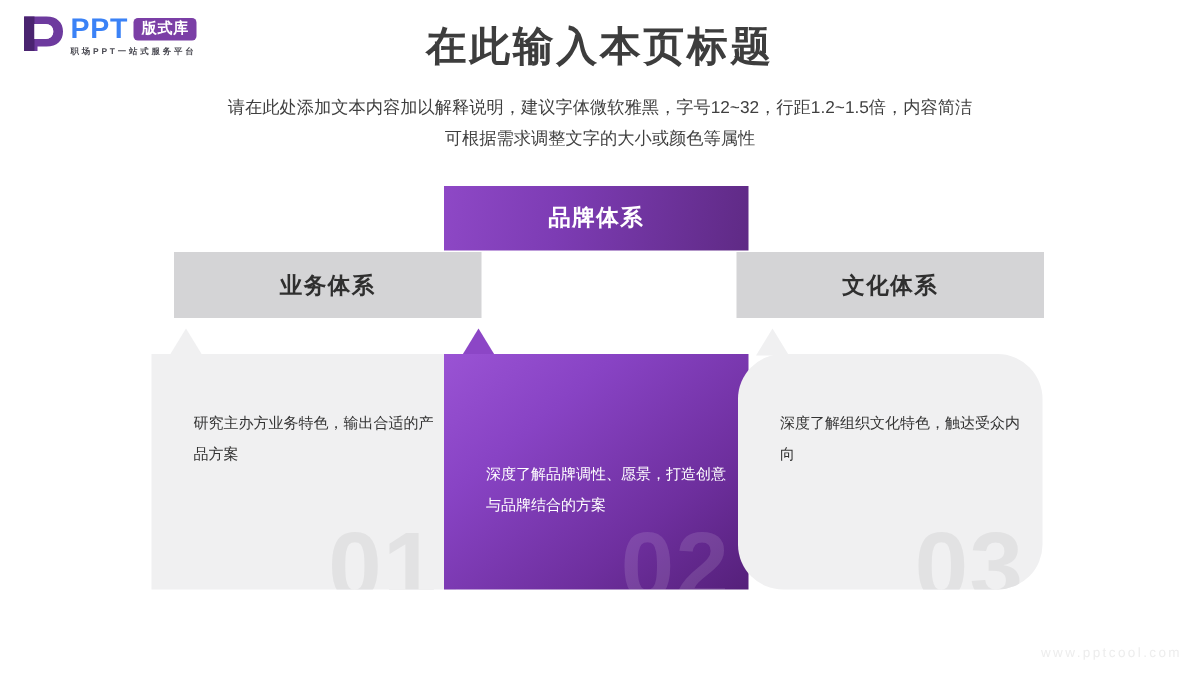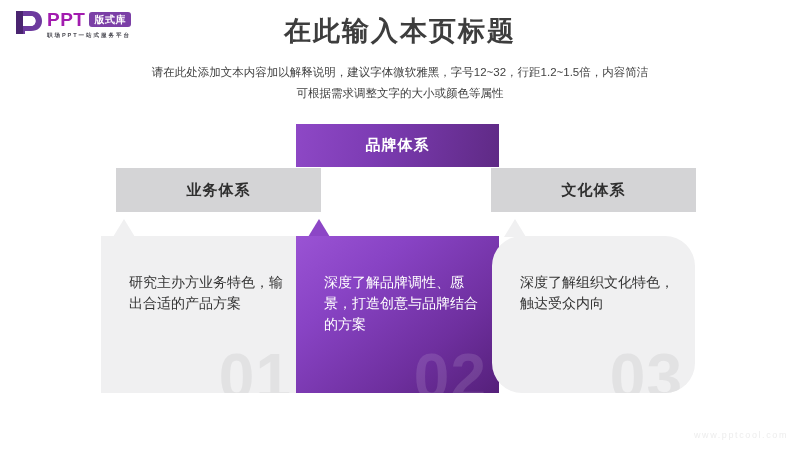--- a/index.html
+++ b/index.html
@@ -37,21 +37,21 @@
     padding-top: 2px;
   }
   .logo-row1 {
     display: flex;
     align-items: center;
   }
   .logo-ppt {
     font-size: 19px;
     font-weight: bold;
     letter-spacing: 0.5px;
-    color: #a21caf;
+    color: #3b82f6;
     line-height: 19px;
   }
   .logo-badge {
     margin-left: 4px;
     background: #7B3FA6;
     color: #ffffff;
     font-size: 10px;
     font-weight: bold;
     padding: 2px 5px 2px 5px;
     border-radius: 3px;
@@ -169,26 +169,26 @@
     border-bottom: 18px solid #8c46c6;
     top: 219px;
     left: 308px;
   }
 
   .card-text {
     position: absolute;
     left: 28px;
     right: 8px;
     top: 36px;
-    font-size: 14px;
+    font-size: 10px;
     line-height: 21px;
     z-index: 2;
   }
   .card-side .card-text { color: #333333; }
-  .card-center .card-text { color: #ffffff; }
+  .card-center .card-text { color: #ffffff; margin-top: 34px; }
 
   .card-num {
     position: absolute;
     right: 12px;
     bottom: -22px;
     font-size: 64px;
     font-weight: bold;
     line-height: 75px;
     letter-spacing: 1px;
     z-index: 1;

